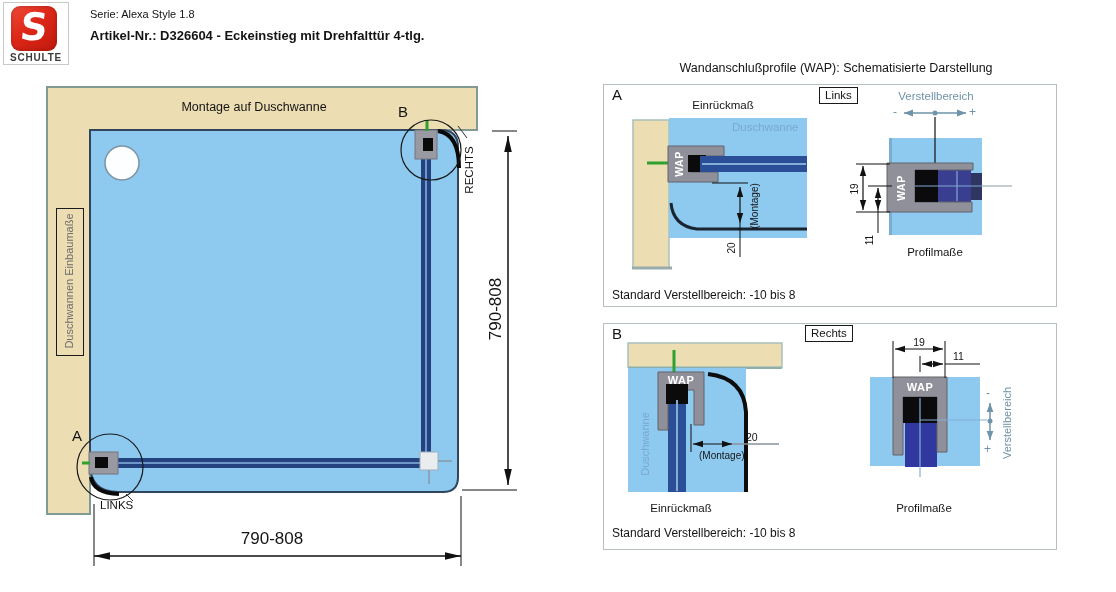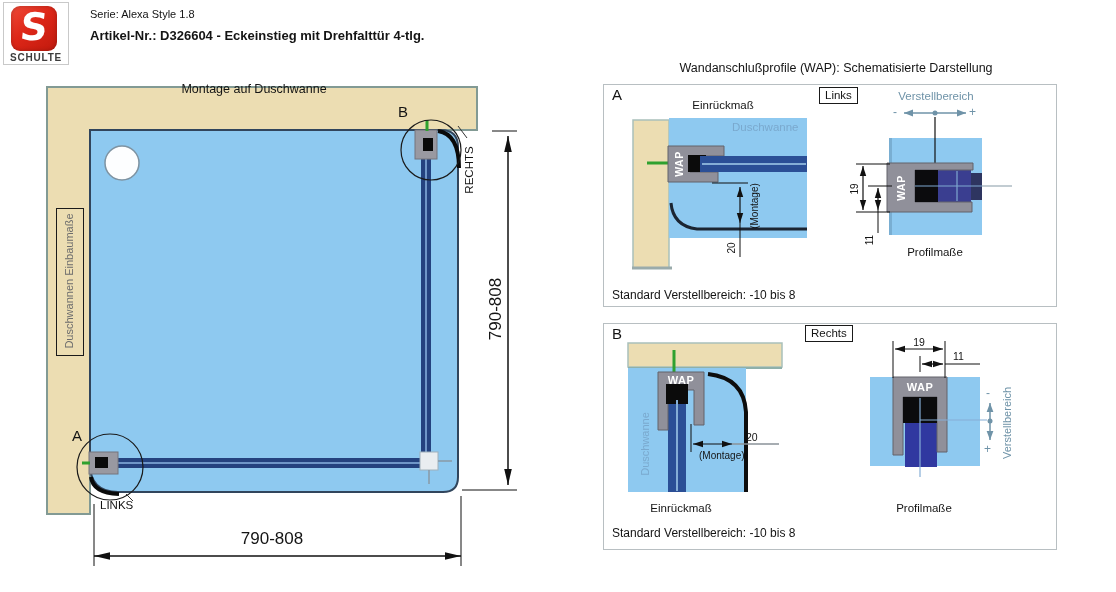--- a/index.html
+++ b/index.html
@@ -156,21 +156,21 @@
       <line x1="945" y1="341" x2="945" y2="378" stroke="#111" stroke-width="1"></line>
       <line x1="895" y1="349" x2="943" y2="349" stroke="#111" stroke-width="1.2" marker-start="url(#mS)" marker-end="url(#mS)"></line>
       <line x1="920" y1="356" x2="920" y2="372" stroke="#111" stroke-width="1"></line>
       <line x1="922" y1="364" x2="943" y2="364" stroke="#111" stroke-width="1.2" marker-start="url(#mS)" marker-end="url(#mS)"></line>
       <line x1="945" y1="364" x2="980" y2="364" stroke="#111" stroke-width="1"></line>
       <line x1="990" y1="403" x2="990" y2="440" stroke="#6f93a8" stroke-width="1.5" marker-start="url(#mT)" marker-end="url(#mT)"></line>
       <circle cx="990" cy="421" r="2.5" fill="#6f93a8"></circle>
     </g>
   </svg>
 
-  <div class="t fs125 ctr" style="left:254px;top:83px;">Montage auf Duschwanne</div>
+  <div class="t fs125 ctr" style="left:254px;top:101px;">Montage auf Duschwanne</div>
   <div class="traybox"></div>
   <div class="t fs11 rot gray" style="left:69px;top:281px;">Duschwannen Einbaumaße</div>
   <div class="t fs15" style="left:72px;top:428px;">A</div>
   <div class="t fs115" style="left:100px;top:500px;">LINKS</div>
   <div class="t fs15" style="left:398px;top:104px;">B</div>
   <div class="t fs115 rot" style="left:470px;top:170px;">RECHTS</div>
   <div class="t fs17 ctr" style="left:272px;top:530px;">790-808</div>
   <div class="t fs17 rot" style="left:495px;top:309px;">790-808</div>
 
   <div class="t fs125 ctr" style="left:824px;top:62px;margin-left:12px;">Wandanschlußprofile (WAP): Schematisierte Darstellung</div>

